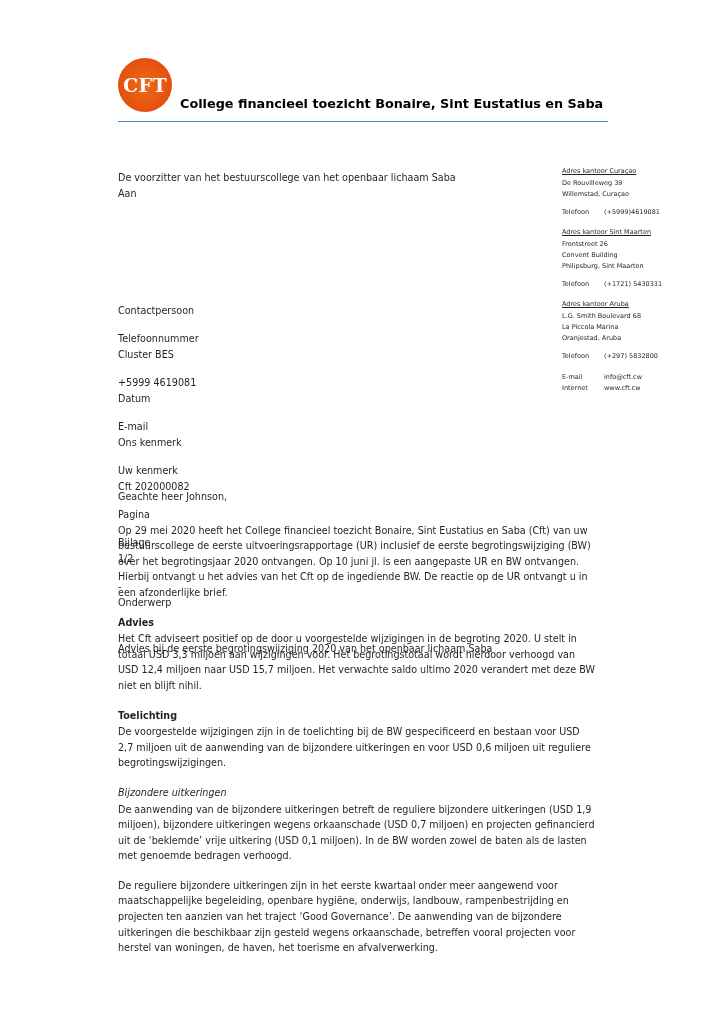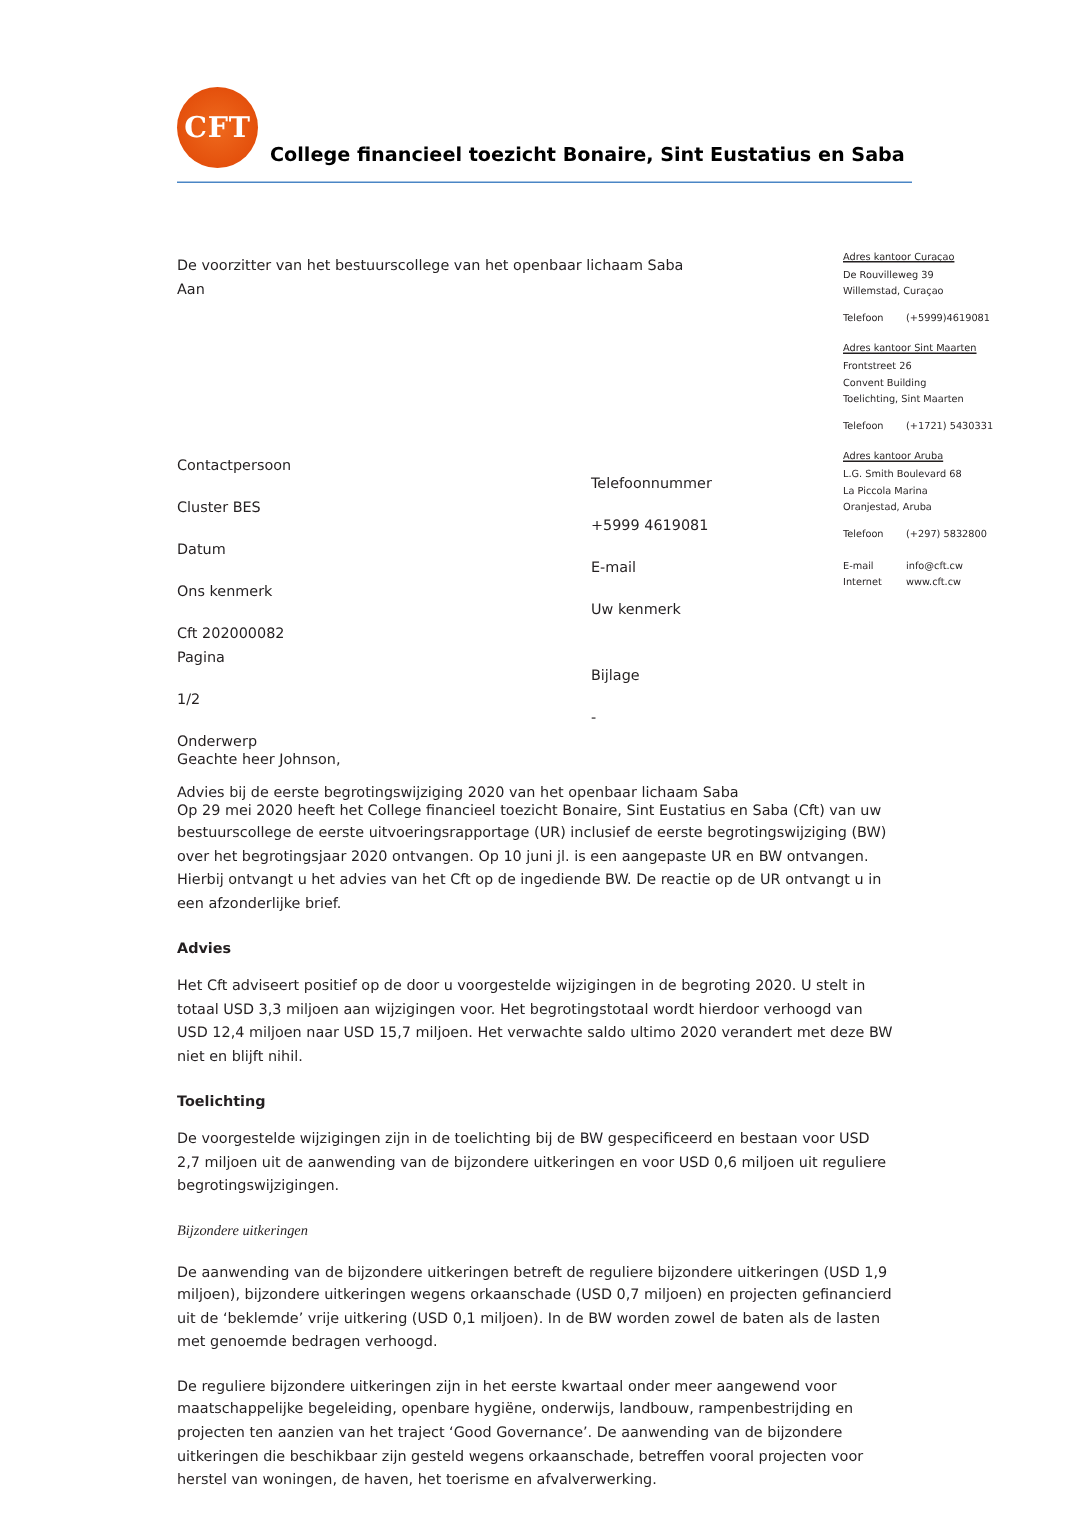--- a/index.html
+++ b/index.html
@@ -115,20 +115,21 @@
   .meta {
     position: absolute;
     left: 118px;
     top: 303px;
     width: 430px;
     font-size: 9.6px;
     line-height: 16px;
   }
   .meta-row {
     display: flex;
+    flex-direction: column;
   }
   .meta-col-a {
     width: 276px;
   }
   .meta-col-b {
     width: 154px;
     margin-top: 12px;
   }
   .meta-subject {
     margin-top: 18px;
@@ -137,35 +138,34 @@
   
   .body {
     position: absolute;
     left: 118px;
     top: 489px;
     width: 478px;
     font-size: 9.6px;
     line-height: 15.6px;
   }
   .body p {
-    margin: 10px 0 14px 0;
+    margin: 0 0 14px 0;
   }
   .body h3 {
     margin: 0 0 1px 0;
     font-size: 9.6px;
     font-weight: bold;
     line-height: 15.6px;
   }
   .body h4 {
-    margin: 0 0 12px 0;
+    margin: 0 0 1px 0;
     font-size: 9.6px;
     font-weight: normal;
     font-style: italic;
     line-height: 15.6px;
-    font-family: Liberation Serif, serif;
   }
   .salutation {
     margin-bottom: 18px !important;
   }
 </style>
 </head>
 <body>
 
 <div class="page">
 
@@ -190,21 +190,21 @@
       <span class="addr-line">Willemstad, Curaçao</span>
       <span class="addr-line" style="margin-top:7px;display:block;">
         <span class="lbl">Telefoon</span><span class="val">(+5999)4619081</span>
       </span>
     </div>
 
     <div class="addr-block" style="margin-top:9px;">
       <span class="addr-head">Adres kantoor Sint Maarten</span>
       <span class="addr-line">Frontstreet 26</span>
       <span class="addr-line">Convent Building</span>
-      <span class="addr-line">Toelichting, Sint Maarten</span>
+      <span class="addr-line">Philipsburg, Sint Maarten</span>
       <span class="addr-line" style="margin-top:7px;display:block;">
         <span class="lbl">Telefoon</span><span class="val">(+1721) 5430331</span>
       </span>
     </div>
 
     <div class="addr-block" style="margin-top:9px;">
       <span class="addr-head">Adres kantoor Aruba</span>
       <span class="addr-line">L.G. Smith Boulevard 68</span>
       <span class="addr-line">La Piccola Marina</span>
       <span class="addr-line">Oranjestad, Aruba</span>

